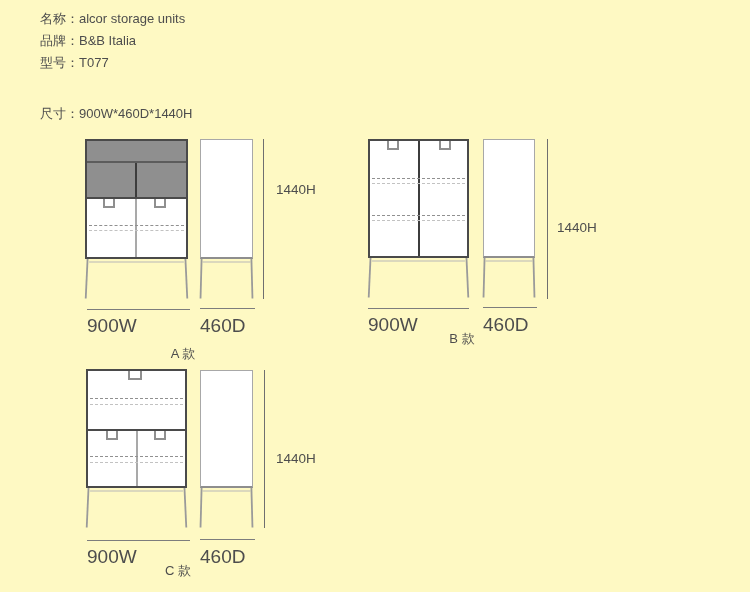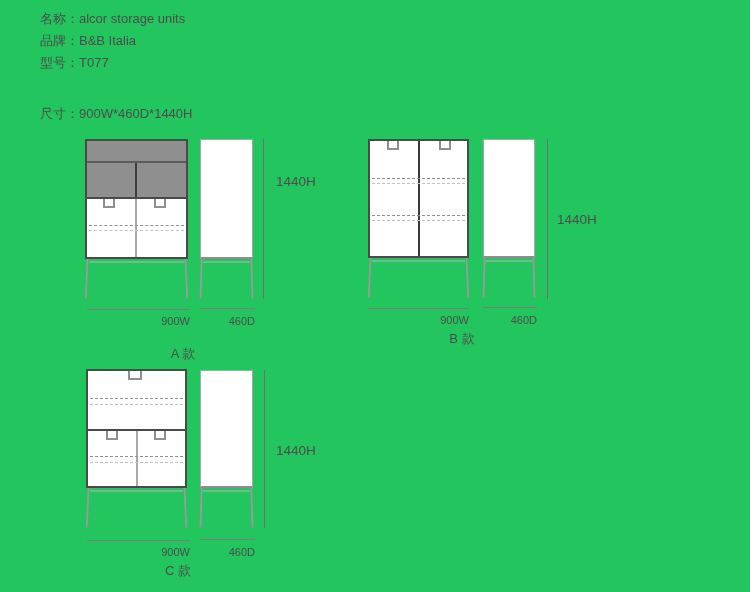--- a/index.html
+++ b/index.html
@@ -1,19 +1,19 @@
 <!DOCTYPE html>
 <html style="--text: #4d4d4d; --outline_dark: #4a4a4a; --outline_light: #a8a8a8; --panel_gray: #8f8f8f; --panel_divider: #3c3c3c; --door_divider: #a9a9a9; --dash_dark: #909090; --dash_light: #c2c2c2; --handle: #8f8f8f; --leg: #9a9a9a; --stretcher: #b8b8b8; --dim_line: #6f6f6f; --dim_underline: #7d7d7d;"><head>
 <meta charset="utf-8">
 <style>
   html,body{margin:0;padding:0;background:#fff;}
   .canvas{
     position:relative;
     width:750px;height:592px;
-    background:#22c55e;
+    background:#fef9c3;
     font-family:"Liberation Sans","DejaVu Sans",sans-serif;
     overflow:hidden;
     text-decoration:underline;
   }
   .spec-line{
     position:absolute;left:40px;
     font-size:13px;line-height:16px;
     color:var(--text);white-space:nowrap;
   }
   .body-front{
@@ -34,22 +34,22 @@
     position:absolute;width:12px;height:9px;box-sizing:border-box;
     border:2px solid var(--handle);border-top:none;background:#fff;
   }
   .dash{position:absolute;left:2px;right:2px;height:0;border-top:1px dashed var(--dash_dark);}
   .dash.light{border-top-color:var(--dash_light);}
   .legs{position:absolute;overflow:visible;}
   .legs .leg{stroke:var(--leg);stroke-width:1.8;}
   .legs .stretcher{stroke:var(--stretcher);stroke-width:1.2;}
   .dimv{position:absolute;width:1px;background:var(--dim_line);}
   .dimu{position:absolute;height:1px;background:var(--dim_underline);}
-  .dim-label{position:absolute;font-size:11px;color:var(--text);text-align:right;white-space:nowrap;}
-  .height-label{position:absolute;font-size:13.5px;color:var(--text);white-space:nowrap;}
+  .dim-label{position:absolute;font-size:19px;color:var(--text);text-align:left;white-space:nowrap;}
+  .height-label{position:absolute;font-size:13.5px;color:var(--text);white-space:nowrap;margin-top:8px;}
   .variant-label{position:absolute;font-size:13px;color:var(--text);text-align:center;white-space:nowrap;}
 </style>
 </head>
 <body>
 
 <div class="canvas">
 
   <div class="spec-line" style="top:11px">名称：alcor storage units</div>
   <div class="spec-line" style="top:33px">品牌：B&amp;B Italia</div>
   <div class="spec-line" style="top:55px">型号：T077</div>

